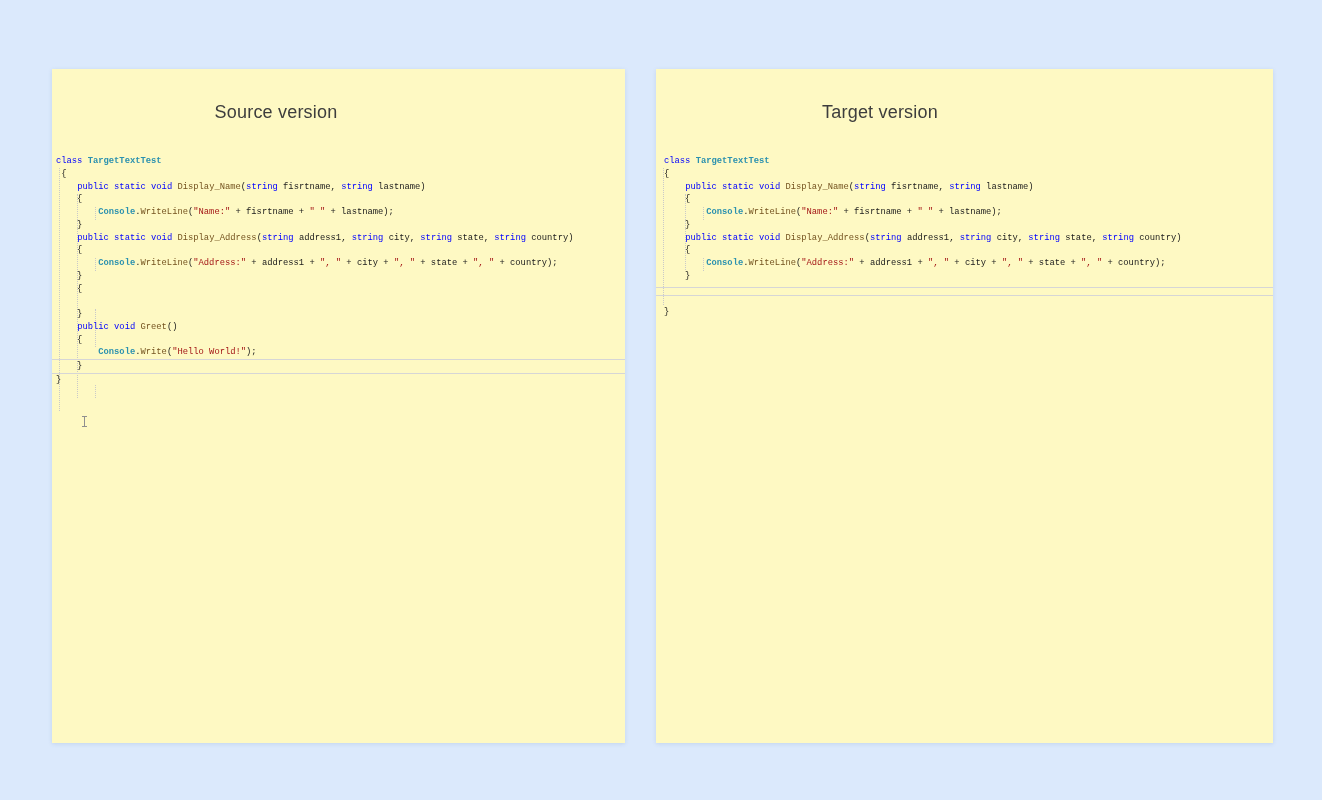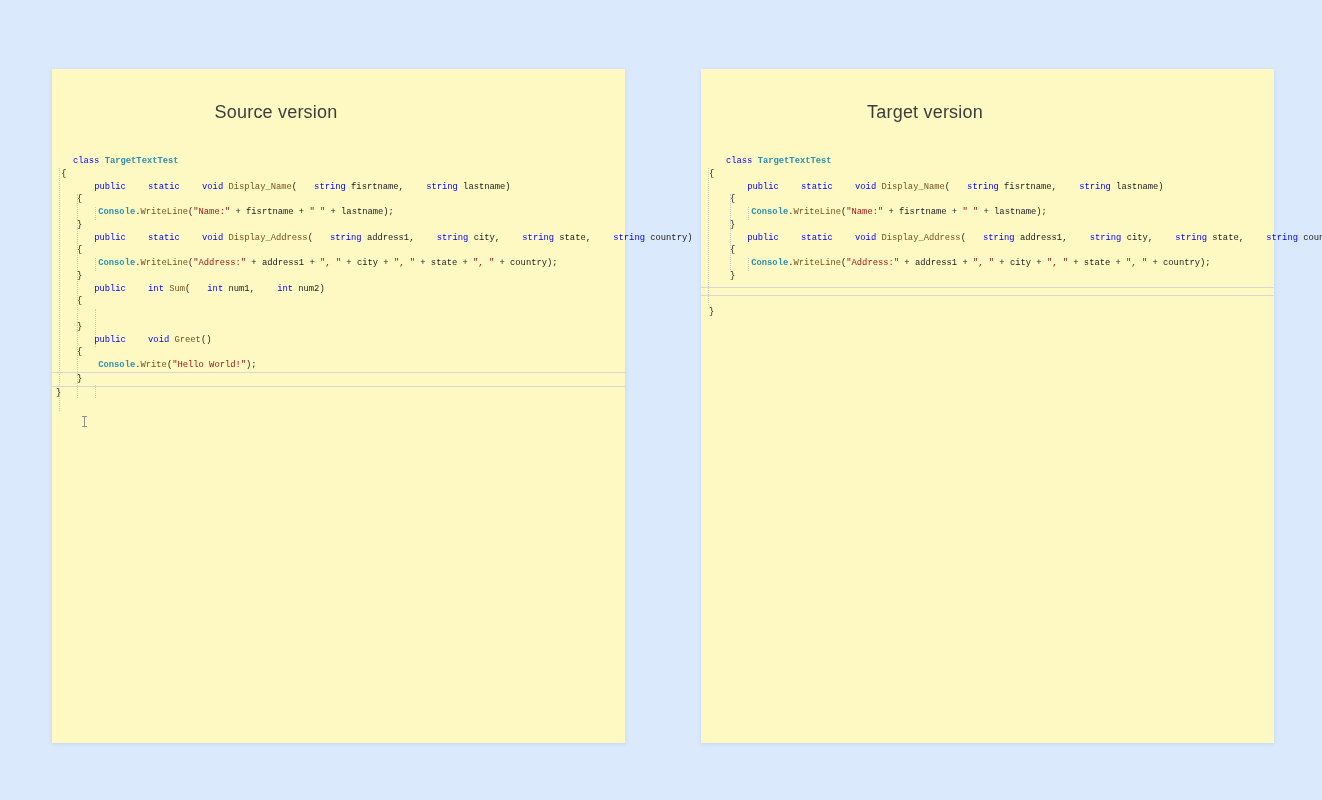--- a/index.html
+++ b/index.html
@@ -12,37 +12,37 @@
     width:1322px;height:800px;
     background:var(--page-bg,#dbe9fc);
     overflow:hidden;
   }
   .panel{
     position:absolute;top:69px;width:573px;height:674px;
     background:#fef9c3;
     box-shadow:0 1px 4px rgba(90,120,170,0.18);
   }
   .panel.src{left:52px;}
-  .panel.tgt{left:701px;}
+  .panel.tgt{left:656px;padding-left:44px;}
   .panel-title{
     position:absolute;top:33px;left:224px;transform:translateX(-50%);
     font-size:18px;color:#3d3d3d;white-space:nowrap;letter-spacing:0.2px;
   }
   .code-area{
     position:absolute;top:86px;right:0;bottom:0;
     font-family:"Liberation Mono","DejaVu Sans Mono",monospace;
     font-size:8.8px;color:#1a1a1a;
   }
   .panel.src .code-area{left:4px;}
   .panel.tgt .code-area{left:8px;}
   .cl{height:12.75px;line-height:12.75px;white-space:pre;}
   .rule{height:0;border-top:1px solid #d6d6d6;}
   .panel.src .rule{margin-left:-4px;width:calc(100% + 4px);}
   .panel.tgt .rule{margin-left:-8px;width:calc(100% + 8px);}
-  .tk-k{color:var(--keyword,#0000ff);margin-left:17px;}
+  .tk-k{color:var(--keyword,#0000ff);}
   .tk-t{color:var(--type,#2b91af);font-weight:bold;}
   .tk-m{color:var(--method,#74531f);}
   .tk-s{color:var(--string,#a31515);}
   .tk-c{color:var(--control,#8f08c4);}
   .tk-p{color:var(--plain,#1a1a1a);}
   .guide{position:absolute;width:0;border-left:1px dotted #c9c9c9;}
   
   .ibeam{position:absolute;width:7px;height:11px;}
   .ibeam .ib-v{position:absolute;left:3px;top:1px;width:1px;height:9px;background:#8f8f8f;}
   .ibeam::before,.ibeam::after{
@@ -71,21 +71,20 @@
           <div class="cl"><span class="tk-k">class</span><span class="tk-p"> </span><span class="tk-t">TargetTextTest</span></div>
           <div class="cl"><span class="tk-p"> {</span></div>
           <div class="cl"><span class="tk-p">    </span><span class="tk-k">public</span><span class="tk-p"> </span><span class="tk-k">static</span><span class="tk-p"> </span><span class="tk-k">void</span><span class="tk-p"> </span><span class="tk-m">Display_Name</span><span class="tk-p">(</span><span class="tk-k">string</span><span class="tk-p"> fisrtname, </span><span class="tk-k">string</span><span class="tk-p"> lastname)</span></div>
           <div class="cl"><span class="tk-p">    {</span></div>
           <div class="cl"><span class="tk-p">        </span><span class="tk-t">Console</span><span class="tk-p">.</span><span class="tk-m">WriteLine</span><span class="tk-p">(</span><span class="tk-s">"Name:"</span><span class="tk-p"> + fisrtname + </span><span class="tk-s">" "</span><span class="tk-p"> + lastname);</span></div>
           <div class="cl"><span class="tk-p">    }</span></div>
           <div class="cl"><span class="tk-p">    </span><span class="tk-k">public</span><span class="tk-p"> </span><span class="tk-k">static</span><span class="tk-p"> </span><span class="tk-k">void</span><span class="tk-p"> </span><span class="tk-m">Display_Address</span><span class="tk-p">(</span><span class="tk-k">string</span><span class="tk-p"> address1, </span><span class="tk-k">string</span><span class="tk-p"> city, </span><span class="tk-k">string</span><span class="tk-p"> state, </span><span class="tk-k">string</span><span class="tk-p"> country)</span></div>
           <div class="cl"><span class="tk-p">    {</span></div>
           <div class="cl"><span class="tk-p">        </span><span class="tk-t">Console</span><span class="tk-p">.</span><span class="tk-m">WriteLine</span><span class="tk-p">(</span><span class="tk-s">"Address:"</span><span class="tk-p"> + address1 + </span><span class="tk-s">", "</span><span class="tk-p"> + city + </span><span class="tk-s">", "</span><span class="tk-p"> + state + </span><span class="tk-s">", "</span><span class="tk-p"> + country);</span></div>
           <div class="cl"><span class="tk-p">    }</span></div>
-          <div class="cl"><span class="tk-p">    </span><span class="tk-k">public</span><span class="tk-p"> </span><span class="tk-k">int</span><span class="tk-p"> </span><span class="tk-m">Sum</span><span class="tk-p">(</span><span class="tk-k">int</span><span class="tk-p"> num1, </span><span class="tk-k">int</span><span class="tk-p"> num2)</span></div>
           <div class="cl"><span class="tk-p">    {</span></div>
           <div class="cl"><span class="tk-p"></span></div>
           <div class="cl"><span class="tk-p">    }</span></div>
           <div class="cl"><span class="tk-p">    </span><span class="tk-k">public</span><span class="tk-p"> </span><span class="tk-k">void</span><span class="tk-p"> </span><span class="tk-m">Greet</span><span class="tk-p">()</span></div>
           <div class="cl"><span class="tk-p">    {</span></div>
           <div class="cl"><span class="tk-p">        </span><span class="tk-t">Console</span><span class="tk-p">.</span><span class="tk-m">Write</span><span class="tk-p">(</span><span class="tk-s">"Hello World!"</span><span class="tk-p">);</span></div>
         </div>
         <div class="rule"></div>
         <div>
           <div class="cl"><span class="tk-p">    }</span></div>

